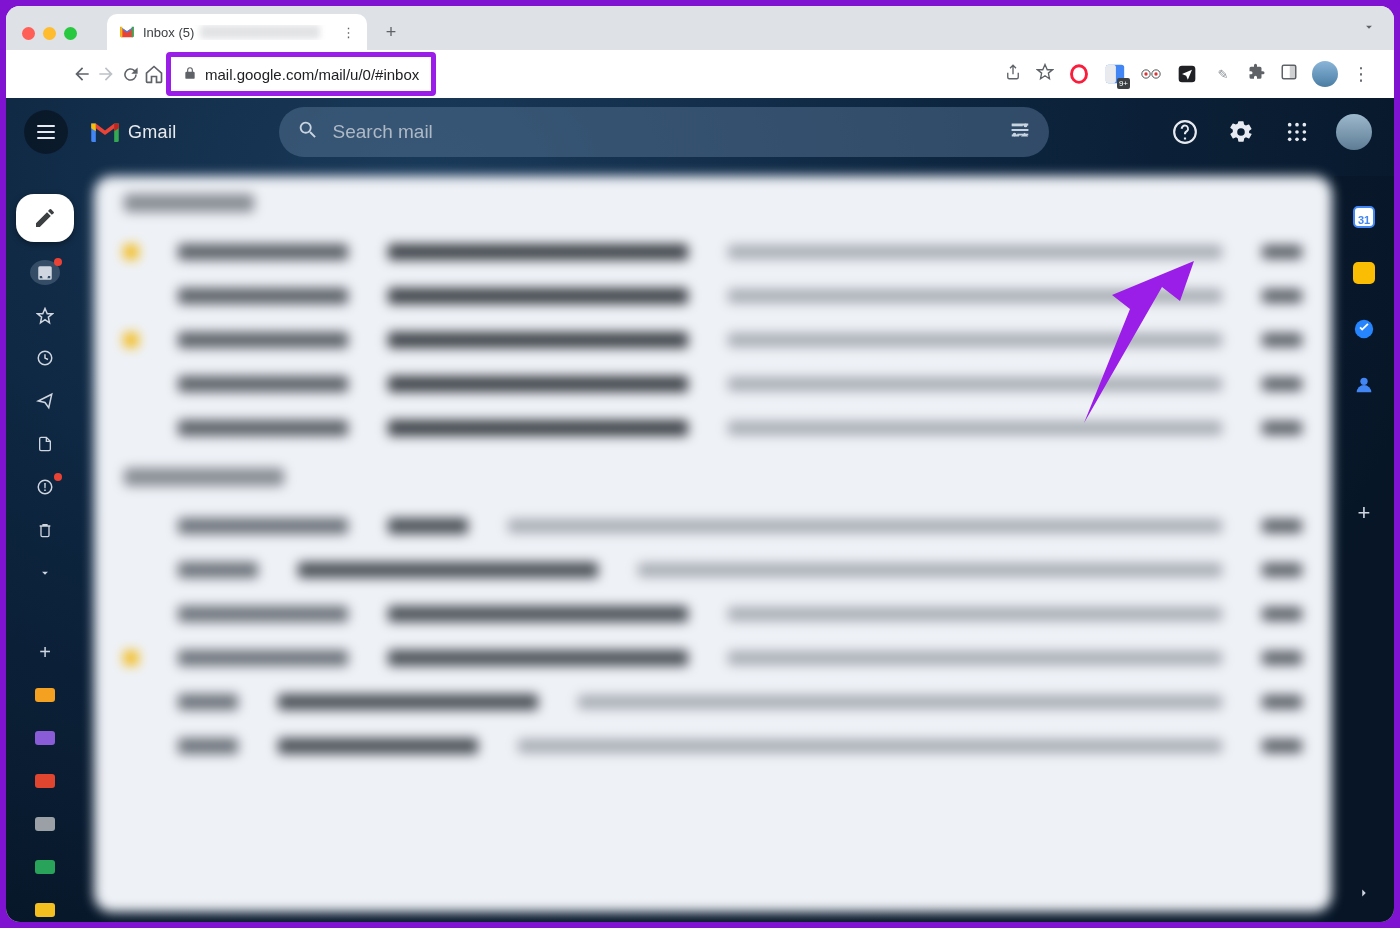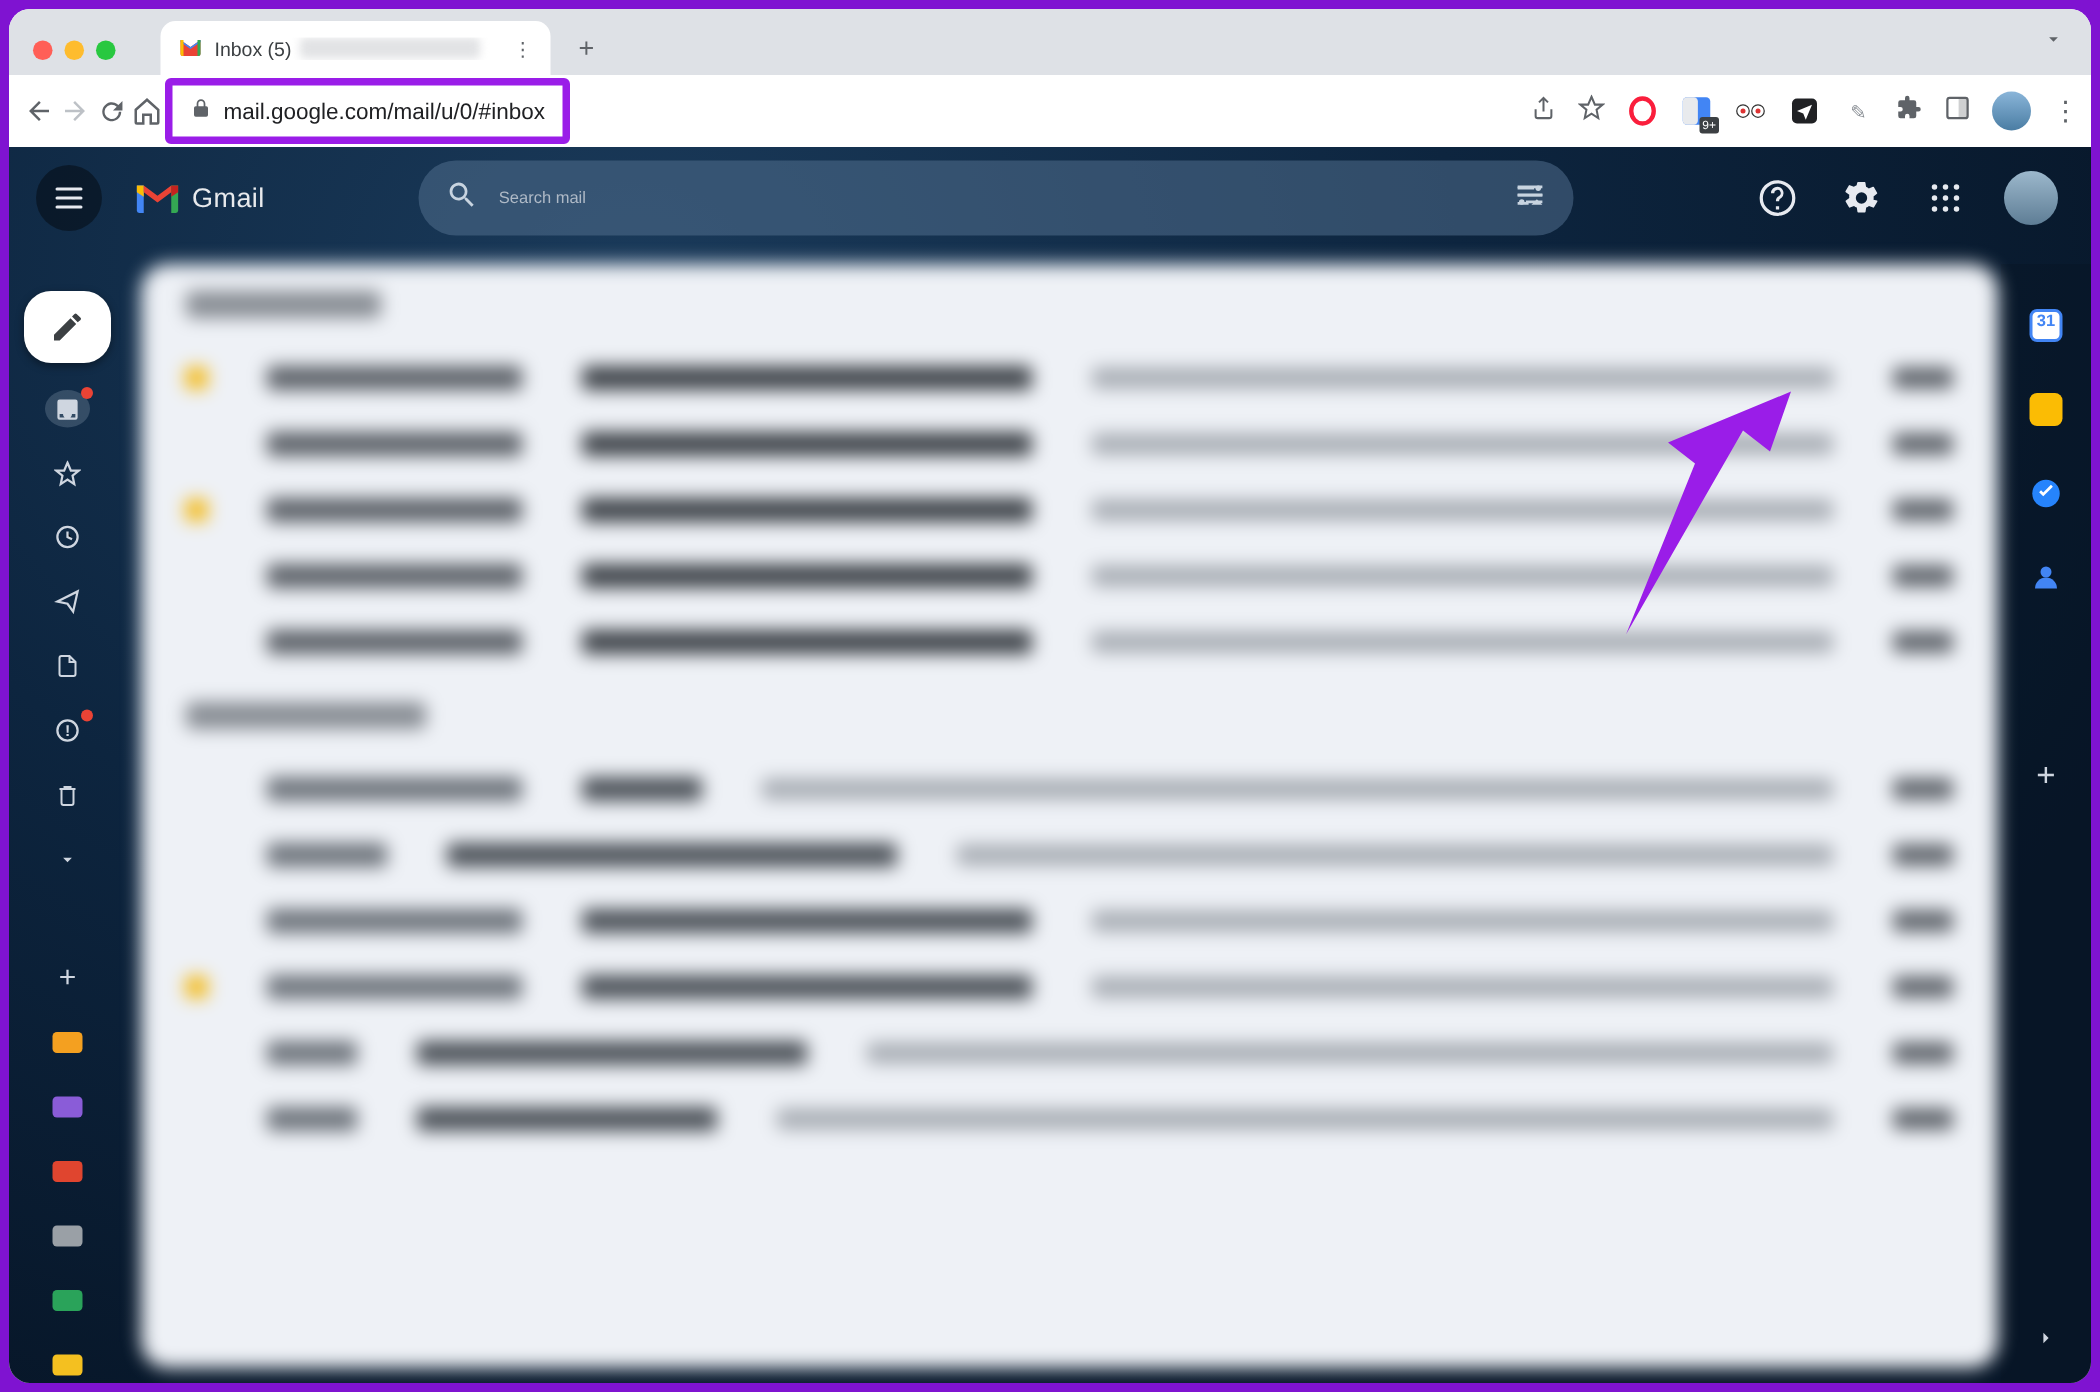--- a/index.html
+++ b/index.html
@@ -57,22 +57,23 @@
     color: #5f6368; font-size: 18px; margin-left: 10px; margin-bottom: 4px; border-radius: 50%;
   }
   .chev-tabs {
     position: absolute; right: 18px; bottom: 12px; color: #5f6368;
   }
   .toolbar {
     height: 48px;
     background: #fff;
     display: flex;
     align-items: center;
-    padding: 0 8px;
+    padding: 0 24px;
     position: relative;
+    margin-left: 40px;
   }
   .nav-btn { width: 24px; height: 24px; display:flex; align-items:center; justify-content:center; color:#5f6368; }
   .nav-btn.disabled { color:#bdc1c6; }
   .addr-wrap {
     flex: 1; display: flex; align-items: center;
   }
   .addr-highlight {
     border: 5px solid #9a1de8;
     border-radius: 4px;
     height: 44px;
@@ -120,21 +121,21 @@
     height: 50px;
     background: rgba(80,110,140,0.55);
     border-radius: 28px;
     display:flex; align-items:center;
     padding: 0 18px;
     margin-left: 90px;
     gap: 14px;
   }
   .search-bar input {
     flex:1; background:transparent; border:none; outline:none;
-    color:#c8d4e0; font-size:11px;
+    color:#c8d4e0; font-size:19px;
   }
   .search-bar input::placeholder { color:#aeb9c6; }
   .hdr-right { margin-left:auto; display:flex; align-items:center; gap:22px; color:#e7eaf0; padding-right:10px;}
   .hdr-icon { width:34px; height:34px; display:flex; align-items:center; justify-content:center; }
   .avatar-lg { width:36px; height:36px; border-radius:50%; background:linear-gradient(#9cb8cc,#5e7d95); }
   
   .left-rail {
     position:absolute; left:0; top:78px; bottom:0; width:78px;
     display:flex; flex-direction:column; align-items:center;
     padding-top: 18px; gap: 18px;
@@ -150,21 +151,21 @@
   .rail-dot { position:absolute; top:-2px; right:-2px; width:8px; height:8px; background:#ea4335; border-radius:50%; }
   .rail-spacer { height: 22px; }
   .label-tag { width:20px; height:14px; border-radius:3px; }
   
   .right-rail {
     position:absolute; right:0; top:78px; bottom:0; width:60px;
     display:flex; flex-direction:column; align-items:center;
     padding-top: 30px; gap: 34px;
     background: rgba(8,20,34,0.4);
   }
-  .rr-ic { width:22px; height:22px; border-radius:5px; display:flex; align-items:flex-start; justify-content:center; font-size:11px; color:#fff;}
+  .rr-ic { width:22px; height:22px; border-radius:5px; display:flex; align-items:flex-end; justify-content:center; font-size:11px; color:#fff;}
   .rr-chev { position:absolute; bottom:18px; color:#cfd6e0; }
   
   .mail-pane {
     position:absolute;
     left: 88px; right: 62px; top: 78px; bottom: 10px;
     background: #eef1f6;
     border-radius: 18px;
     overflow:hidden;
     filter: blur(6px);
   }

